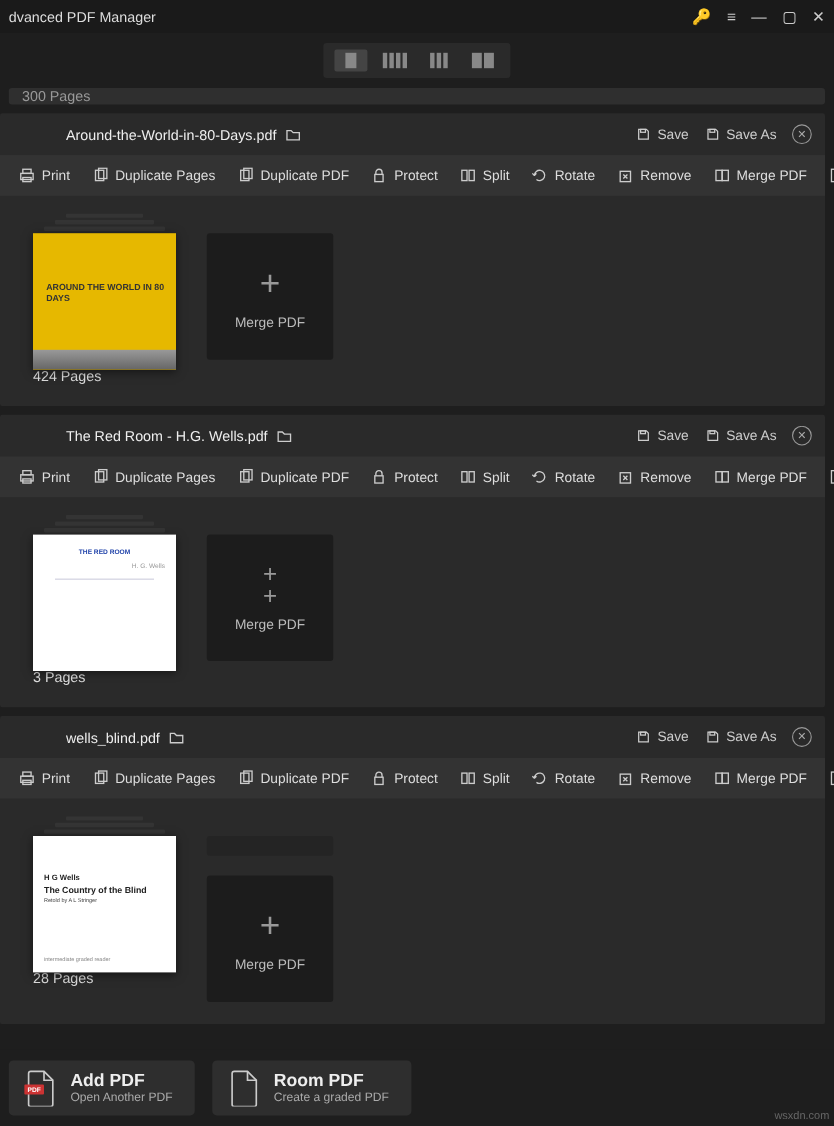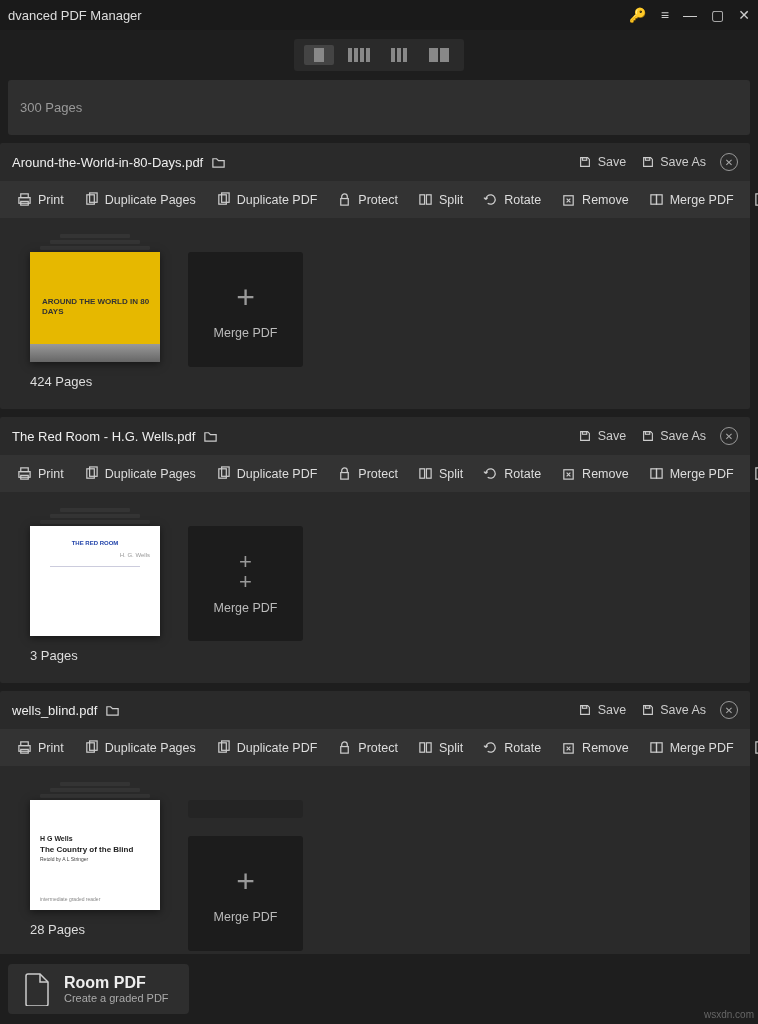--- a/index.html
+++ b/index.html
@@ -13,40 +13,40 @@
 .view-switcher { height: 50px; display: flex; align-items: center; justify-content: center; background: #1e1e1e; }
 .view-box { display: flex; gap: 10px; padding: 6px 10px; background: #2a2a2a; border-radius: 3px; }
 .view-icon { width: 30px; height: 20px; display: flex; align-items: center; justify-content: center; gap: 2px; padding: 3px; cursor: pointer; border-radius: 2px; }
 .view-icon.active { background: #444; }
 .view-icon .bar { width: 4px; height: 14px; background: #888; }
 .view-icon.single .bar { width: 10px; }
 .view-icon.two .bar { width: 9px; }
 
 .scroll-area { height: calc(1024px - 30px - 50px - 70px); overflow-y: auto; padding: 0 8px 8px 0; }
 
-.partial-card { background: #2f2f2f; border-radius: 3px; margin: 0 0 8px 8px; padding: 20px 12px; color: #999; }
+.partial-card { background: #2f2f2f; border-radius: 3px; margin: 0 0 8px 8px; padding: 0 12px; color: #999; }
 
 .doc-card { background: #2a2a2a; margin: 0 0 8px 0; border-radius: 2px; }
 .doc-header { display: flex; align-items: center; justify-content: space-between; padding: 10px 12px; }
-.doc-header-left { display: flex; align-items: center; gap: 8px; font-weight: 500; color: #eee; }
+.doc-header-left { display: flex; align-items: center; gap: 8px; font-weight: 500; color: #eee; margin-left: 48px; }
 .doc-header-right { display: flex; align-items: center; gap: 14px; color: #ccc; }
 .doc-header-right .act { display: flex; align-items: center; gap: 5px; cursor: pointer; font-size: 12.5px; }
 .close-x { width: 18px; height: 18px; border: 1.5px solid #999; border-radius: 50%; display: flex; align-items: center; justify-content: center; font-size: 10px; cursor: pointer; color: #aaa; }
 
 .toolbar { display: flex; align-items: flex-start; padding: 6px 8px; background: #333; gap: 2px; flex-wrap: nowrap; }
 .tb-btn { display: flex; align-items: center; gap: 6px; padding: 5px 9px; cursor: pointer; font-size: 12.5px; color: #ddd; border-radius: 2px; white-space: nowrap; }
 
 .doc-body { padding: 16px 30px 20px 30px; display: flex; gap: 28px; align-items: flex-start; }
 .thumb-wrap { display: flex; flex-direction: column; }
 .thumb-stack { position: relative; width: 130px; height: 130px; }
 .stack-ghost { position: absolute; background: #555; opacity: 0.25; border-radius: 1px; }
 .g1 { width: 70px; height: 4px; top: 0; left: 30px; }
 .g2 { width: 90px; height: 4px; top: 6px; left: 20px; }
 .g3 { width: 110px; height: 4px; top: 12px; left: 10px; }
-.page-img { position: absolute; top: 18px; left: 0; width: 130px; height: 110px; background: #fff; box-shadow: 0 2px 8px rgba(0,0,0,.5); overflow: hidden; }
+.page-img { position: absolute; top: 18px; left: 0; width: 130px; height: 124px; background: #fff; box-shadow: 0 2px 8px rgba(0,0,0,.5); overflow: hidden; }
 .page-img.yellow { background: #e6b800; }
 .page-img.yellow::after { content: ''; position: absolute; bottom: 0; left: 0; right: 0; height: 18px; background: linear-gradient(#999, #666); }
 .page-img .ptext { position: absolute; left: 12px; top: 45px; font-size: 8px; font-weight: bold; color: #333; line-height: 1.3; }
 .page-img.white .ptext { color: #24a; top: 14px; left: 50%; transform: translateX(-50%); font-size: 6px; }
 .page-img.white .line { height: 1px; background: #ccd; margin: 4px 10px; }
 .page-img.white .sig { position: absolute; right: 10px; top: 26px; font-size: 6px; color: #999; }
 .page-img.country .tt { position: absolute; left: 10px; top: 35px; font-size: 7px; color: #222; font-weight: bold; }
 .page-img.country .sub { position: absolute; left: 10px; top: 45px; font-size: 8px; color: #222; font-weight: bold; }
 .page-img.country .auth { position: absolute; left: 10px; top: 56px; font-size: 5px; color: #444; }
 .page-img.country .foot { position: absolute; left: 10px; bottom: 8px; font-size: 5px; color: #888; }
@@ -516,20 +516,32 @@
         </div>
     </div>
   </div>
   </div>
 
 <div class="footer">
   <div class="footer-btn">
     <svg class="ficon" viewBox="0 0 28 34">
         <path d="M6 2h12l8 8v22a2 2 0 0 1-2 2H6a2 2 0 0 1-2-2V4a2 2 0 0 1 2-2z" fill="none" stroke="#ccc" stroke-width="1.5"></path>
         <path d="M18 2v8h8" fill="none" stroke="#ccc" stroke-width="1.5"></path>
+        <rect x="0" y="14" width="18" height="9" fill="#c33" rx="1"></rect>
+        <text x="9" y="21" text-anchor="middle" fill="#fff" font-size="6" font-weight="bold">PDF</text>
+      </svg>
+    <div class="ftext">
+      <span class="big">Add PDF</span>
+      <span class="small">Open Another PDF</span>
+    </div>
+  </div>
+  <div class="footer-btn">
+    <svg class="ficon" viewBox="0 0 28 34">
+        <path d="M6 2h12l8 8v22a2 2 0 0 1-2 2H6a2 2 0 0 1-2-2V4a2 2 0 0 1 2-2z" fill="none" stroke="#ccc" stroke-width="1.5"></path>
+        <path d="M18 2v8h8" fill="none" stroke="#ccc" stroke-width="1.5"></path>
       </svg>
     <div class="ftext">
       <span class="big">Room PDF</span>
       <span class="small">Create a graded PDF</span>
     </div>
   </div>
 </div>
 
 <div class="watermark">wsxdn.com</div>
 

